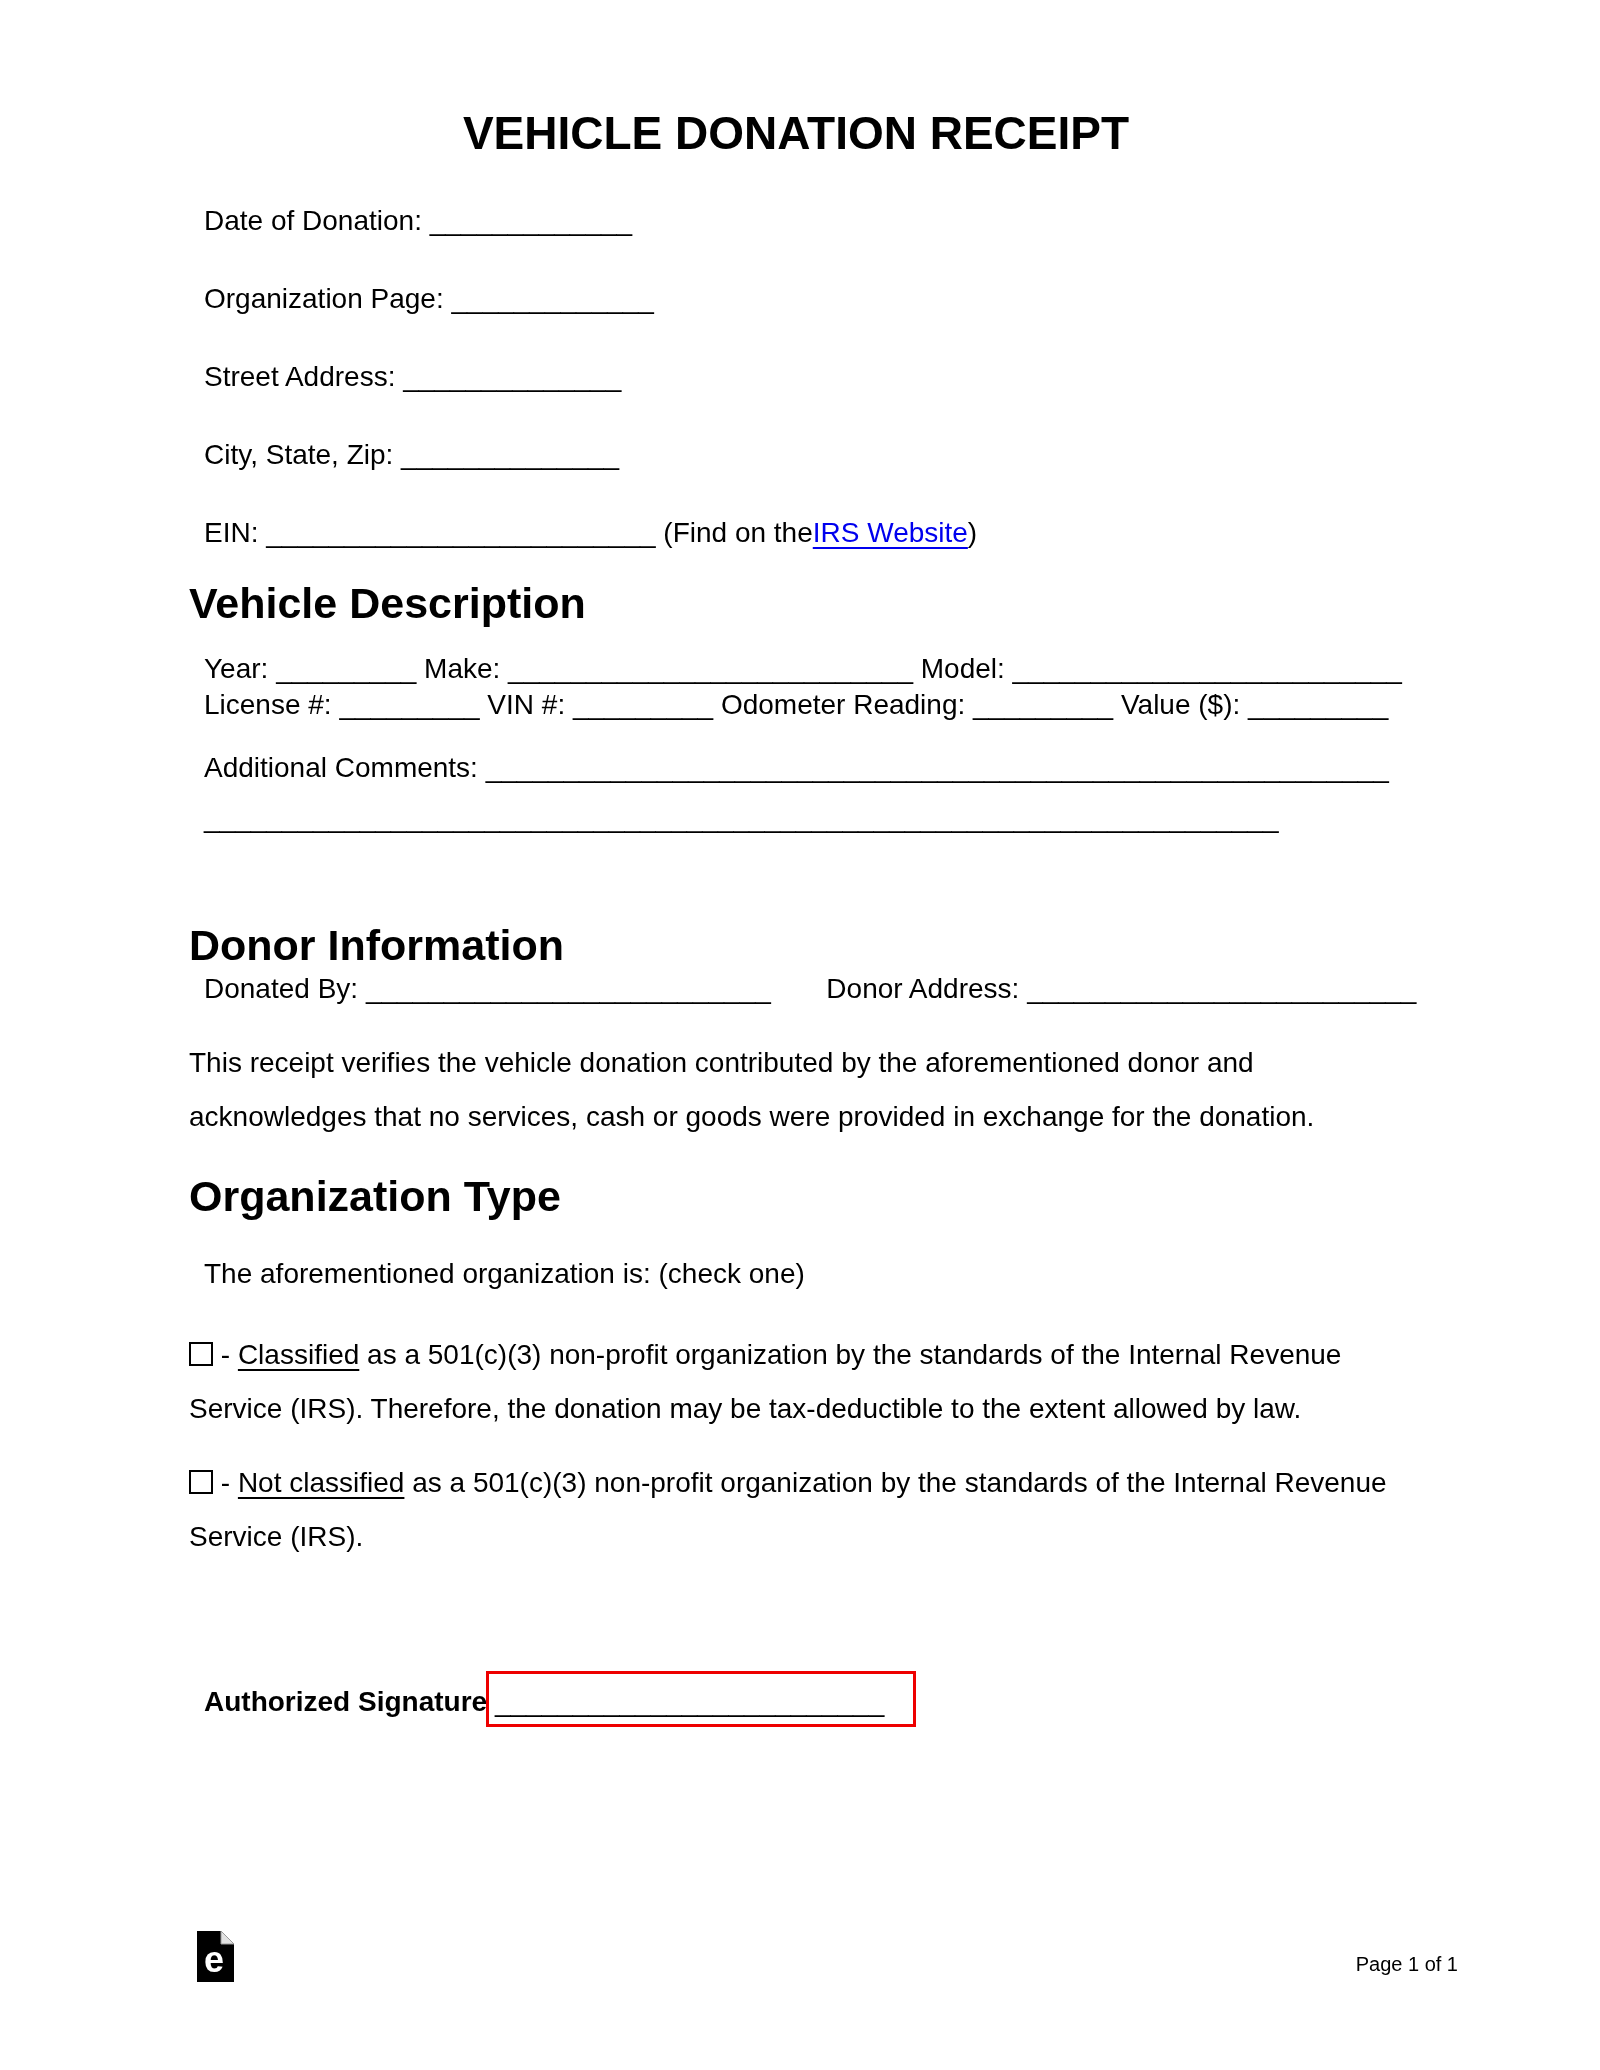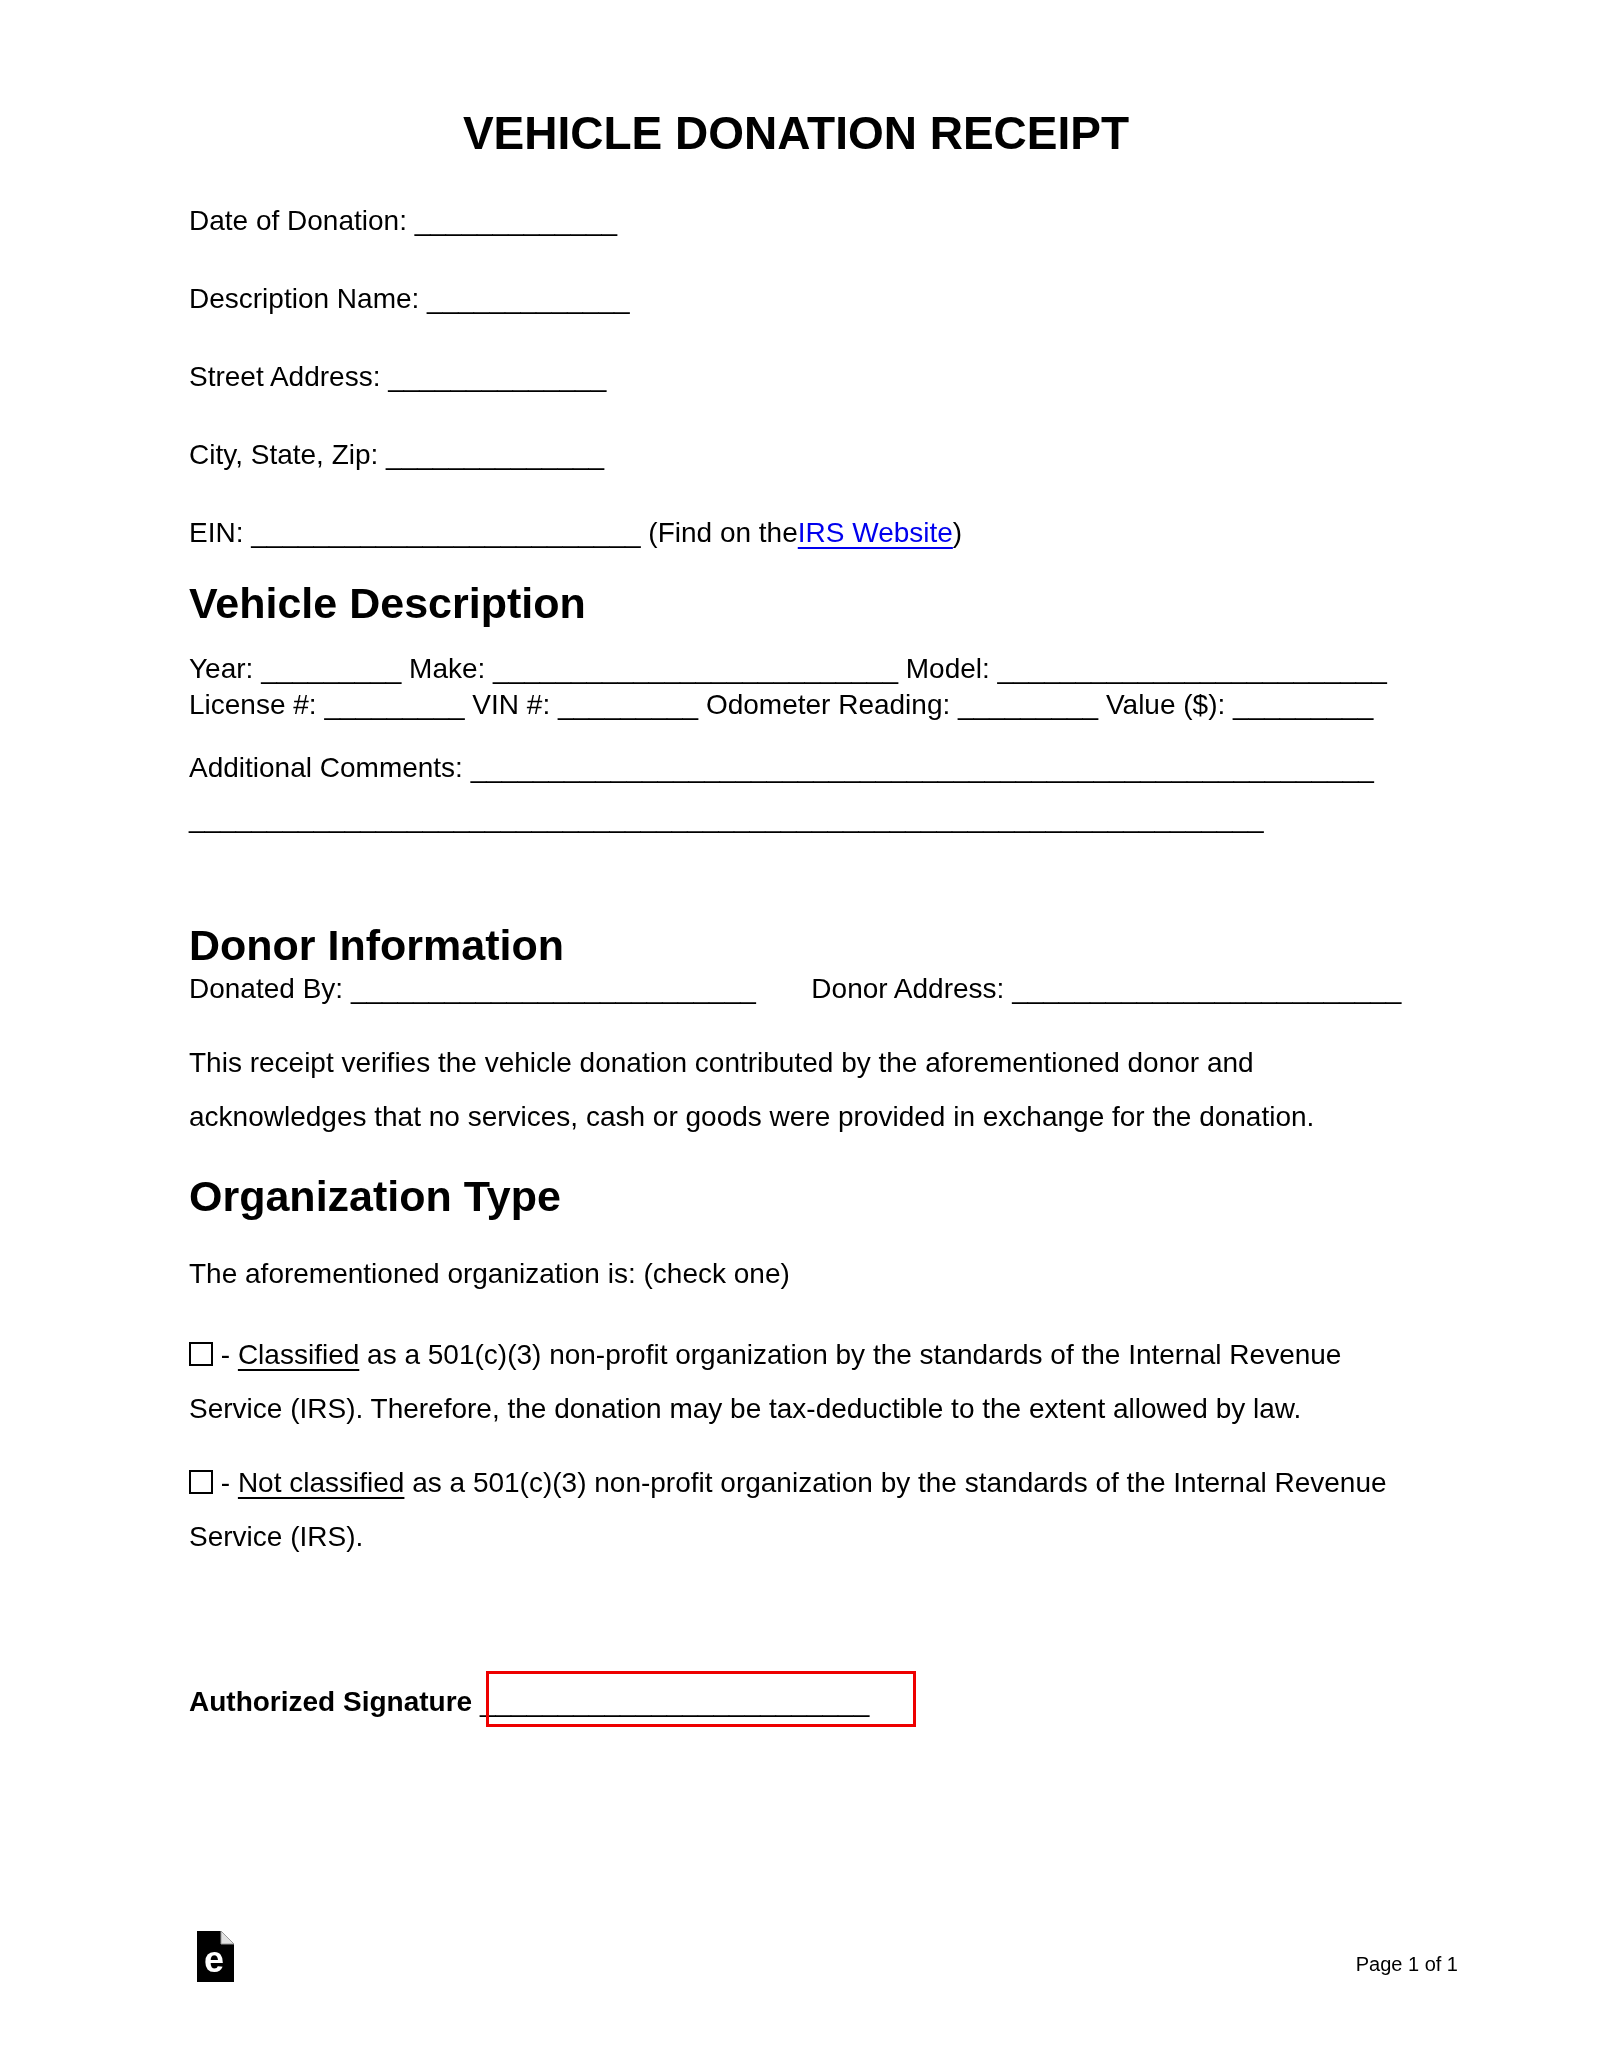--- a/index.html
+++ b/index.html
@@ -1,20 +1,20 @@
 <!DOCTYPE html>
 <html><head>
 <meta charset="utf-8">
 <style>
   html,body{margin:0;padding:0;}
   body{width:1600px;height:2070px;background:#ffffff;color:#000000;
        font-family:"Liberation Sans","DejaVu Sans",sans-serif;font-size:28px;}
   .page{position:relative;width:1600px;height:2070px;background:#fff;overflow:hidden;border-radius:30px;}
   .c{position:absolute;left:189px;top:0;width:1214px;height:2070px;}
-  .row{position:absolute;white-space:nowrap;line-height:36px;width:100%;}
+  .row{position:absolute;white-space:nowrap;line-height:36px;width:100%;margin-left:15px;}
   .para{position:absolute;line-height:54px;width:100%;white-space:normal;}
   .title{position:absolute;width:100%;text-align:center;font-size:46px;font-weight:bold;line-height:55px;}
   .heading{position:absolute;width:100%;font-size:43px;font-weight:bold;line-height:53px;}
   .b{font-weight:bold;}
   .blank{letter-spacing:0;}
   .gap{display:inline-block;width:40px;}
   .link{color:#0000ee;text-decoration:underline;text-decoration-thickness:2px;text-underline-offset:5px;}
   .ul{text-decoration:underline;text-decoration-thickness:2px;text-underline-offset:5px;}
   .checkbox{display:inline-block;width:20px;height:20px;border:2px solid #000;background:#fff;vertical-align:-2px;}
   .sigbox{position:absolute;left:297px;top:1671px;width:424px;height:50px;border:3px solid #ee0000;background:transparent;}
@@ -28,21 +28,21 @@
   <div class="c">
 
     <div class="title" style="top:106px">VEHICLE DONATION RECEIPT</div>
 
     <div class="row" style="top:203px">
       <span>Date of Donation:</span>
       <span class="blank">_____________</span>
     </div>
 
     <div class="row" style="top:281px">
-      <span>Description Name:</span>
+      <span>Organization Page:</span>
       <span class="blank">_____________</span>
     </div>
 
     <div class="row" style="top:359px">
       <span>Street Address:</span>
       <span class="blank">______________</span>
     </div>
 
     <div class="row" style="top:437px">
       <span>City, State, Zip:</span>

